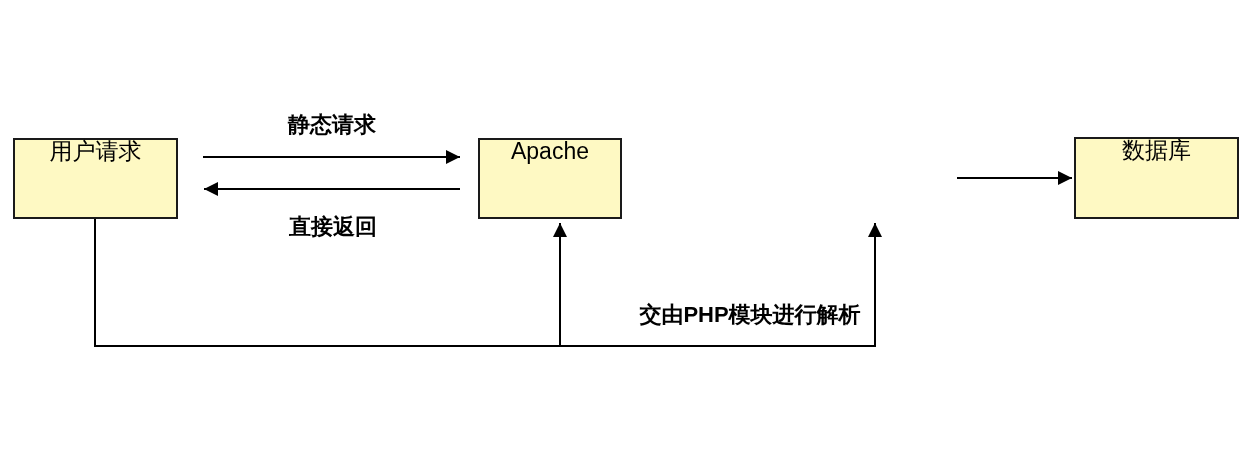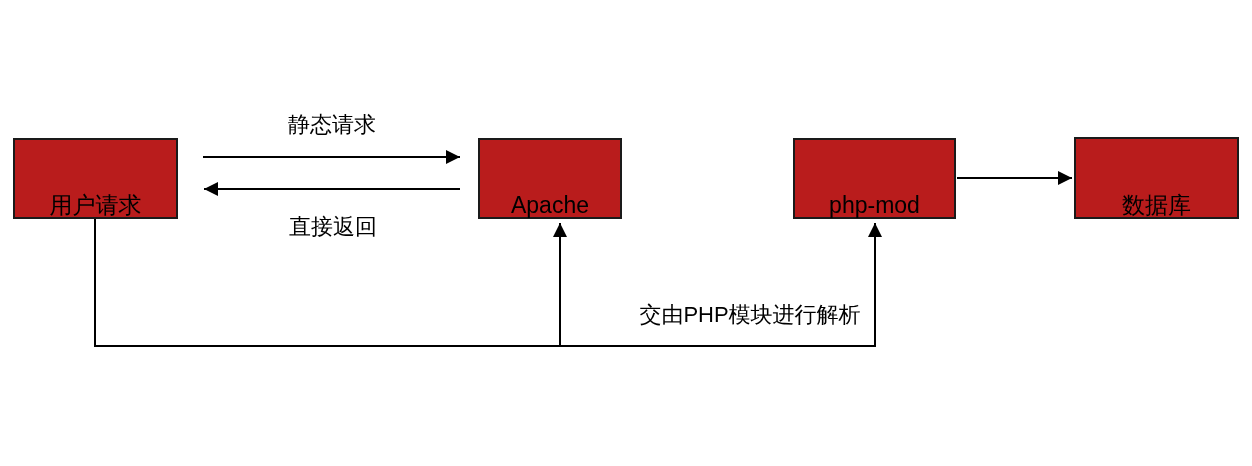--- a/index.html
+++ b/index.html
@@ -22,39 +22,40 @@
     top: 0;
     width: 1252px;
     height: 466px;
   }
   .node {
     position: absolute;
     top: 138px;
     height: 81px;
     box-sizing: border-box;
     border: 2px solid #1a1a1a;
-    background: #b91c1c;
+    background: #fef9c3;
     display: flex;
-    align-items: flex-end;
+    align-items: flex-start;
     justify-content: center;
     font-size: 23px;
     line-height: 1;
     white-space: nowrap;
   }
   .node-user-request { left: 13px;   width: 165px; }
   .node-apache       { left: 478px;  width: 144px; }
   .node-php-mod      { left: 793px;  width: 163px; }
   .node-database     { left: 1074px; width: 165px; top: 137px; height: 82px; }
   .edge-label {
     position: absolute;
     font-size: 22px;
     line-height: 1.2;
     text-align: center;
     white-space: nowrap;
     color: #000000;
+    font-weight: bold;
   }
   .lbl-static  { left: 232px; top: 112px; width: 200px; }
   .lbl-return  { left: 233px; top: 214px; width: 200px; }
   .lbl-dynamic { left: 180px; top: 306px; width: 300px; }
   .lbl-parse   { left: 600px; top: 302px; width: 300px; }
 </style>
 </head>
 <body>
 
 <div class="canvas">
@@ -73,23 +74,20 @@
   </svg>
 
   <div class="node node-user-request">
     <span>用户请求</span>
   </div>
 
   <div class="node node-apache">
     <span>Apache</span>
   </div>
 
-  <div class="node node-php-mod">
-    <span>php-mod</span>
-  </div>
 
   <div class="node node-database">
     <span>数据库</span>
   </div>
 
   <div class="edge-label lbl-static">静态请求</div>
 
   <div class="edge-label lbl-return">直接返回</div>
 
 

